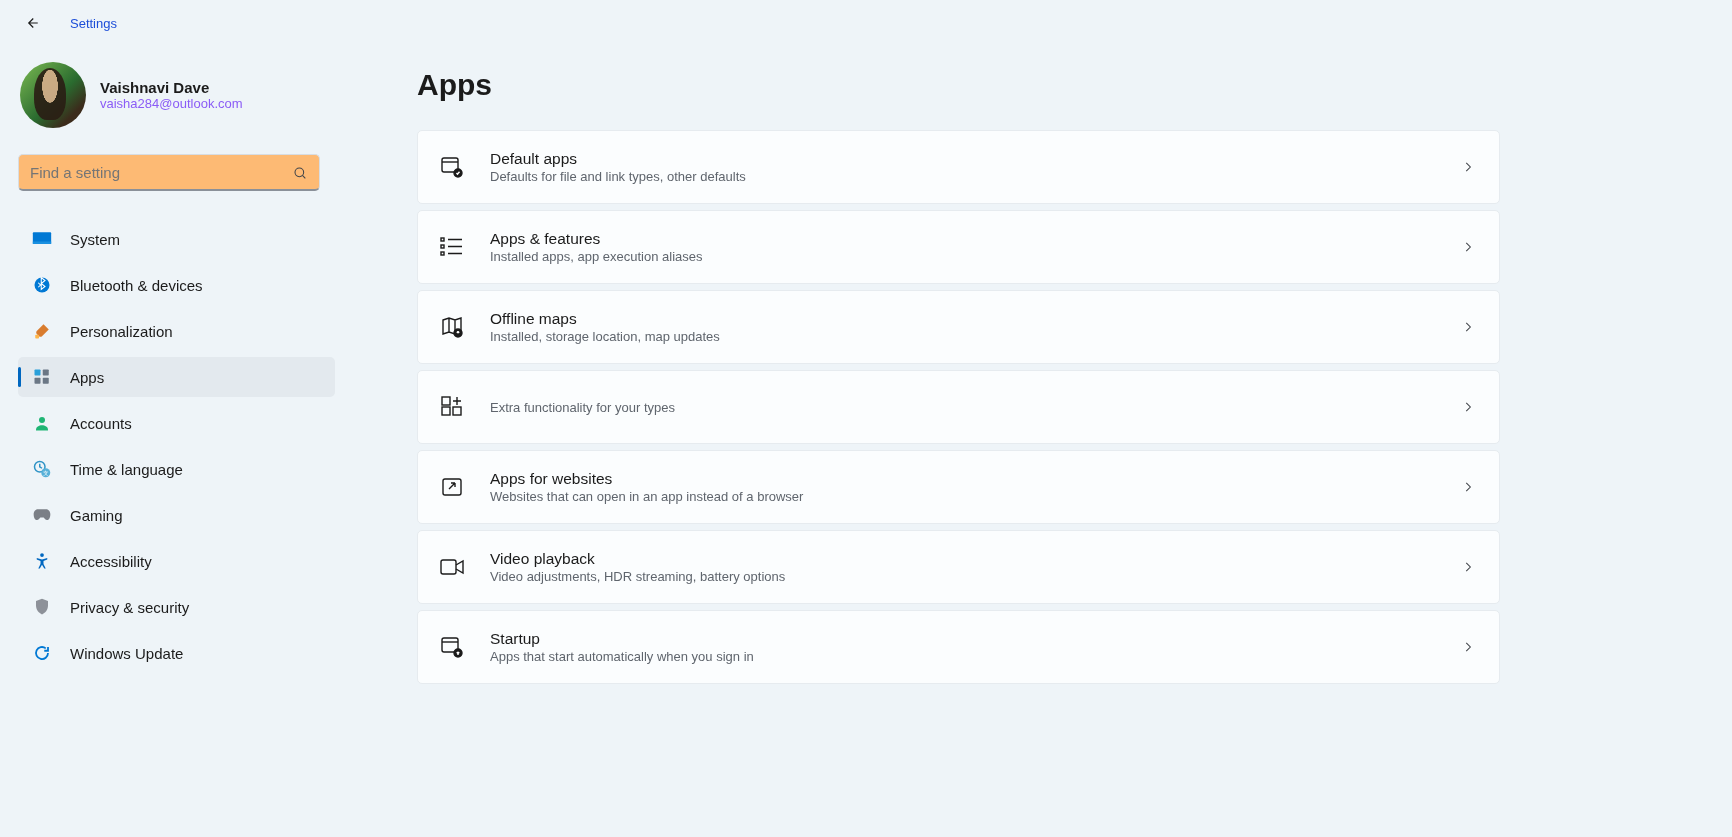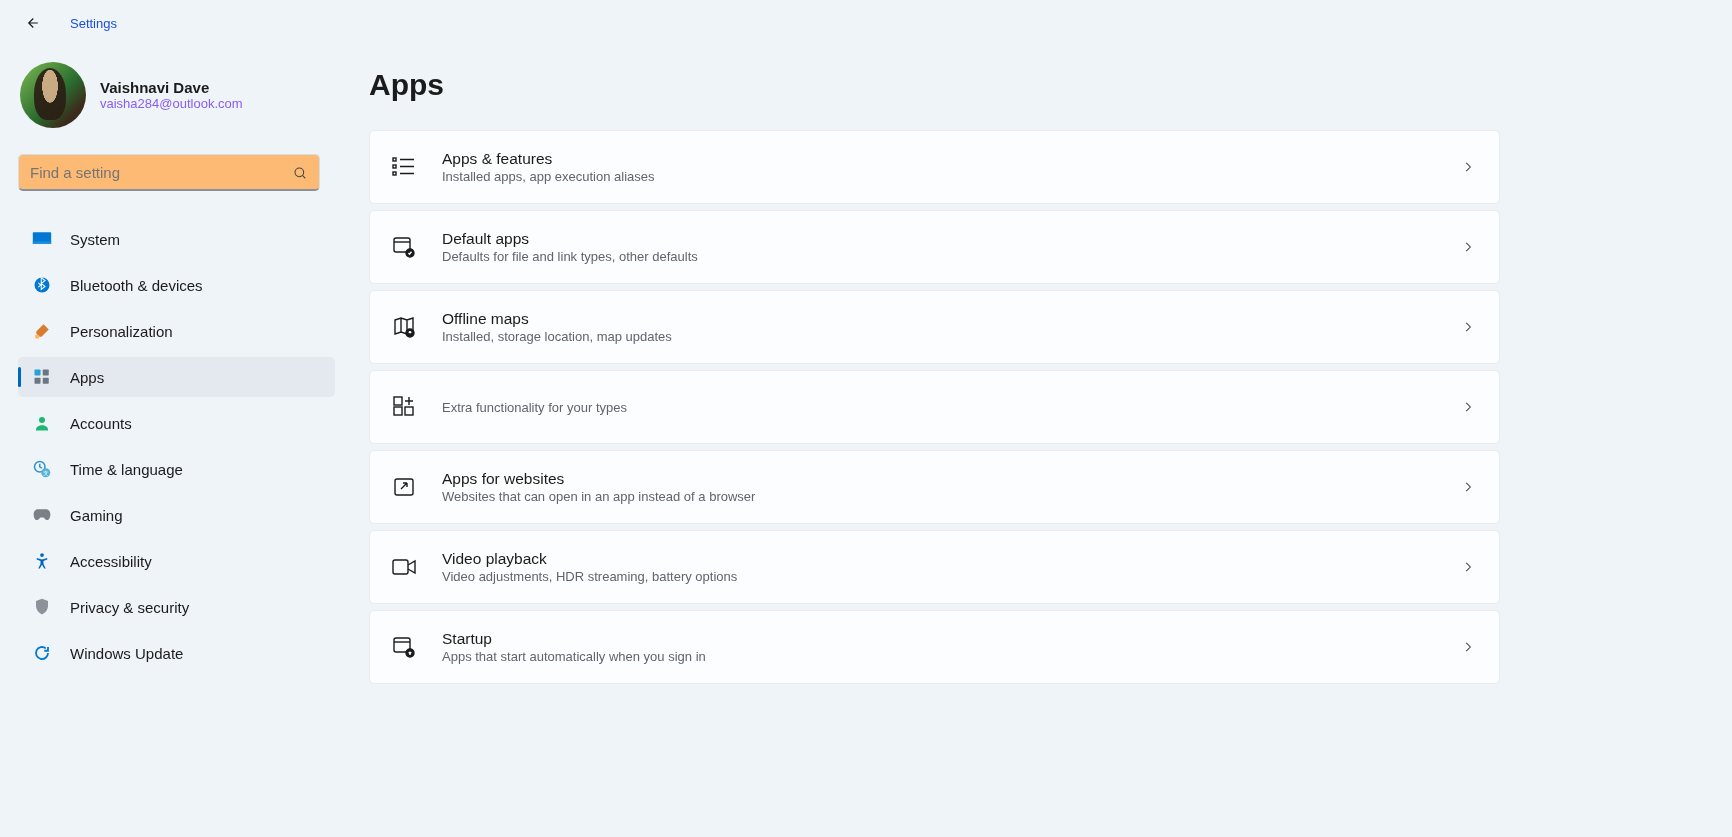--- a/index.html
+++ b/index.html
@@ -21,20 +21,21 @@
   .back-btn {
     width: 22px; height: 22px;
     display: flex; align-items: center; justify-content: center;
     color: #1b1b1b;
     cursor: pointer;
   }
   .titlebar-title { font-size: 13px; color: #1d4ed8; }
   .content {
     display: flex;
     height: calc(100% - 46px);
+    gap: 48px;
   }
   .sidebar {
     width: 335px;
     padding-left: 18px;
     padding-top: 16px;
   }
   .profile {
     display: flex;
     align-items: center;
     gap: 14px;
@@ -244,60 +245,60 @@
   </aside>
 
   <main class="main">
     <h1 class="page-title">Apps</h1>
 
     <div class="card-list">
 
       <div class="card">
         <span class="card-icon">
           <svg width="24" height="22" viewBox="0 0 24 22" fill="none" stroke="#1b1b1b" stroke-width="1.4">
+              <rect x="2" y="2" width="16" height="14" rx="2"></rect>
+              <path d="M2 6h16"></path>
+              <circle cx="18" cy="17" r="4" fill="#1b1b1b"></circle>
+              <path d="M16.5 17l1 1.2 2-2.4" stroke="#fff" stroke-width="1.4"></path>
+            </svg>
+        </span>
+        <div class="card-text">
+          <div class="card-title">Default apps</div>
+          <div class="card-sub">Defaults for file and link types, other defaults</div>
+        </div>
+        <span class="chevron">
+          <svg width="14" height="14" viewBox="0 0 24 24" fill="none" stroke="currentColor" stroke-width="1.8">
+              <path d="M9 5l7 7-7 7"></path>
+            </svg>
+        </span>
+      </div>
+
+      <div class="card">
+        <span class="card-icon">
+          <svg width="24" height="22" viewBox="0 0 24 22" fill="none" stroke="#1b1b1b" stroke-width="1.4">
               <rect x="1" y="2" width="3" height="3"></rect>
               <rect x="1" y="9" width="3" height="3"></rect>
               <rect x="1" y="16" width="3" height="3"></rect>
               <path d="M8 3.5h14M8 10.5h14M8 17.5h14"></path>
             </svg>
         </span>
         <div class="card-text">
           <div class="card-title">Apps &amp; features</div>
           <div class="card-sub">Installed apps, app execution aliases</div>
         </div>
         <span class="chevron">
           <svg width="14" height="14" viewBox="0 0 24 24" fill="none" stroke="currentColor" stroke-width="1.8">
               <path d="M9 5l7 7-7 7"></path>
             </svg>
         </span>
       </div>
 
       <div class="card">
         <span class="card-icon">
           <svg width="24" height="22" viewBox="0 0 24 22" fill="none" stroke="#1b1b1b" stroke-width="1.4">
-              <rect x="2" y="2" width="16" height="14" rx="2"></rect>
-              <path d="M2 6h16"></path>
-              <circle cx="18" cy="17" r="4" fill="#1b1b1b"></circle>
-              <path d="M16.5 17l1 1.2 2-2.4" stroke="#fff" stroke-width="1.4"></path>
-            </svg>
-        </span>
-        <div class="card-text">
-          <div class="card-title">Default apps</div>
-          <div class="card-sub">Defaults for file and link types, other defaults</div>
-        </div>
-        <span class="chevron">
-          <svg width="14" height="14" viewBox="0 0 24 24" fill="none" stroke="currentColor" stroke-width="1.8">
-              <path d="M9 5l7 7-7 7"></path>
-            </svg>
-        </span>
-      </div>
-
-      <div class="card">
-        <span class="card-icon">
-          <svg width="24" height="22" viewBox="0 0 24 22" fill="none" stroke="#1b1b1b" stroke-width="1.4">
               <path d="M3 4l6-2 6 2 6-2v14l-6 2-6-2-6 2V4zM9 2v14M15 4v14"></path>
               <circle cx="18" cy="17" r="4" fill="#1b1b1b"></circle>
               <path d="M18 15v2m0 0l-1.2-1.2M18 17l1.2-1.2" stroke="#fff"></path>
             </svg>
         </span>
         <div class="card-text">
           <div class="card-title">Offline maps</div>
           <div class="card-sub">Installed, storage location, map updates</div>
         </div>
         <span class="chevron">

